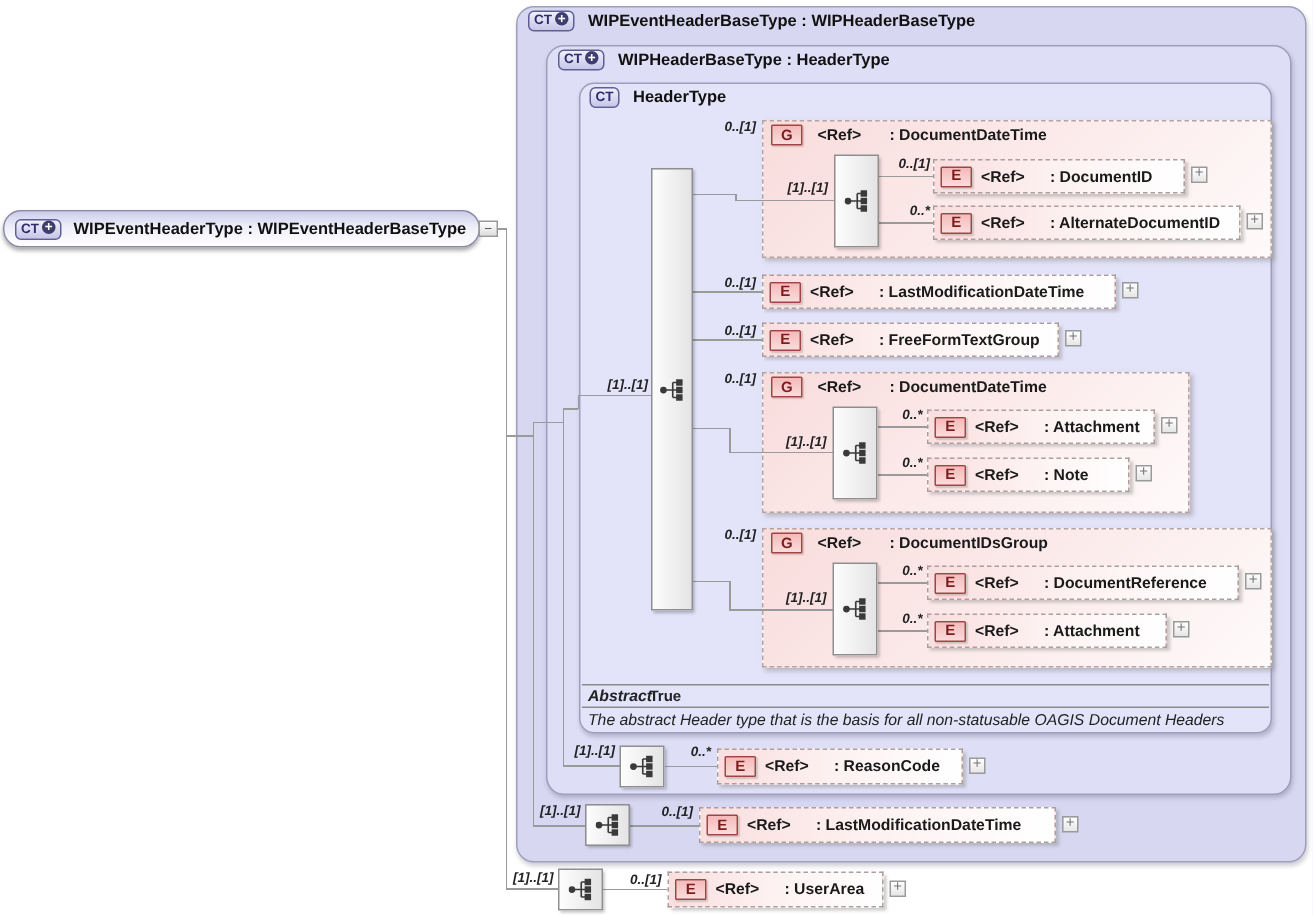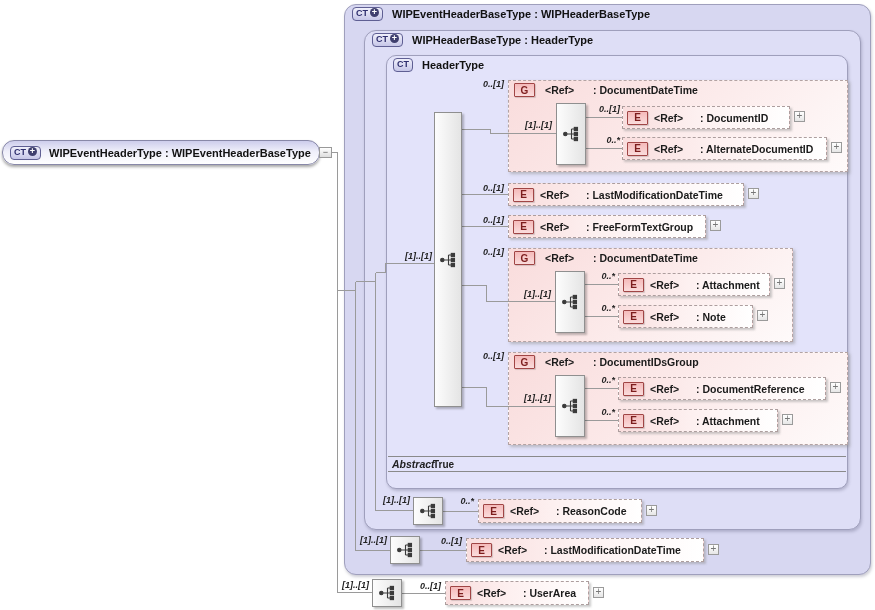--- a/index.html
+++ b/index.html
@@ -220,20 +220,21 @@
     <span class="badge-e">E</span>
     <span class="ref">&lt;Ref&gt;</span>
     <span>: Attachment</span>
   </div>
   <div class="plusbox" style="left:782px;top:414px;">+</div>
 
   <div class="sep" style="left:388px;top:456px;width:458px;"></div>
   <span class="abslbl" style="left:392px;top:458px;font-weight:bold;">Abstract</span>
   <span class="absval" style="left:433px;top:459px;">True</span>
   <div class="sep" style="left:388px;top:471px;width:458px;"></div>
+  <span class="annot" style="left:392px;top:474px;">The abstract Header type that is the basis for all non-statusable OAGIS Document Headers</span>
 
   <span class="occ" style="left:370px;top:495px;">[1]..[1]</span>
   <div class="seqicon" style="left:413px;top:497px;width:30px;height:28px;">
     <svg class="glyph" width="17" height="16" viewBox="0 0 17 16">
         <g fill="#3a3a3a" stroke="#3a3a3a" stroke-width="1.1">
           <circle cx="2.3" cy="8" r="1.7"></circle>
           <path d="M2.3,8 H8.5 M8.5,3 V13 M8.5,3 H12 M8.5,8 H12 M8.5,13 H12" fill="none"></path>
           <rect x="11.3" y="1.4" width="3.2" height="3.2"></rect>
           <rect x="11.3" y="6.4" width="3.2" height="3.2"></rect>
           <rect x="11.3" y="11.4" width="3.2" height="3.2"></rect>

